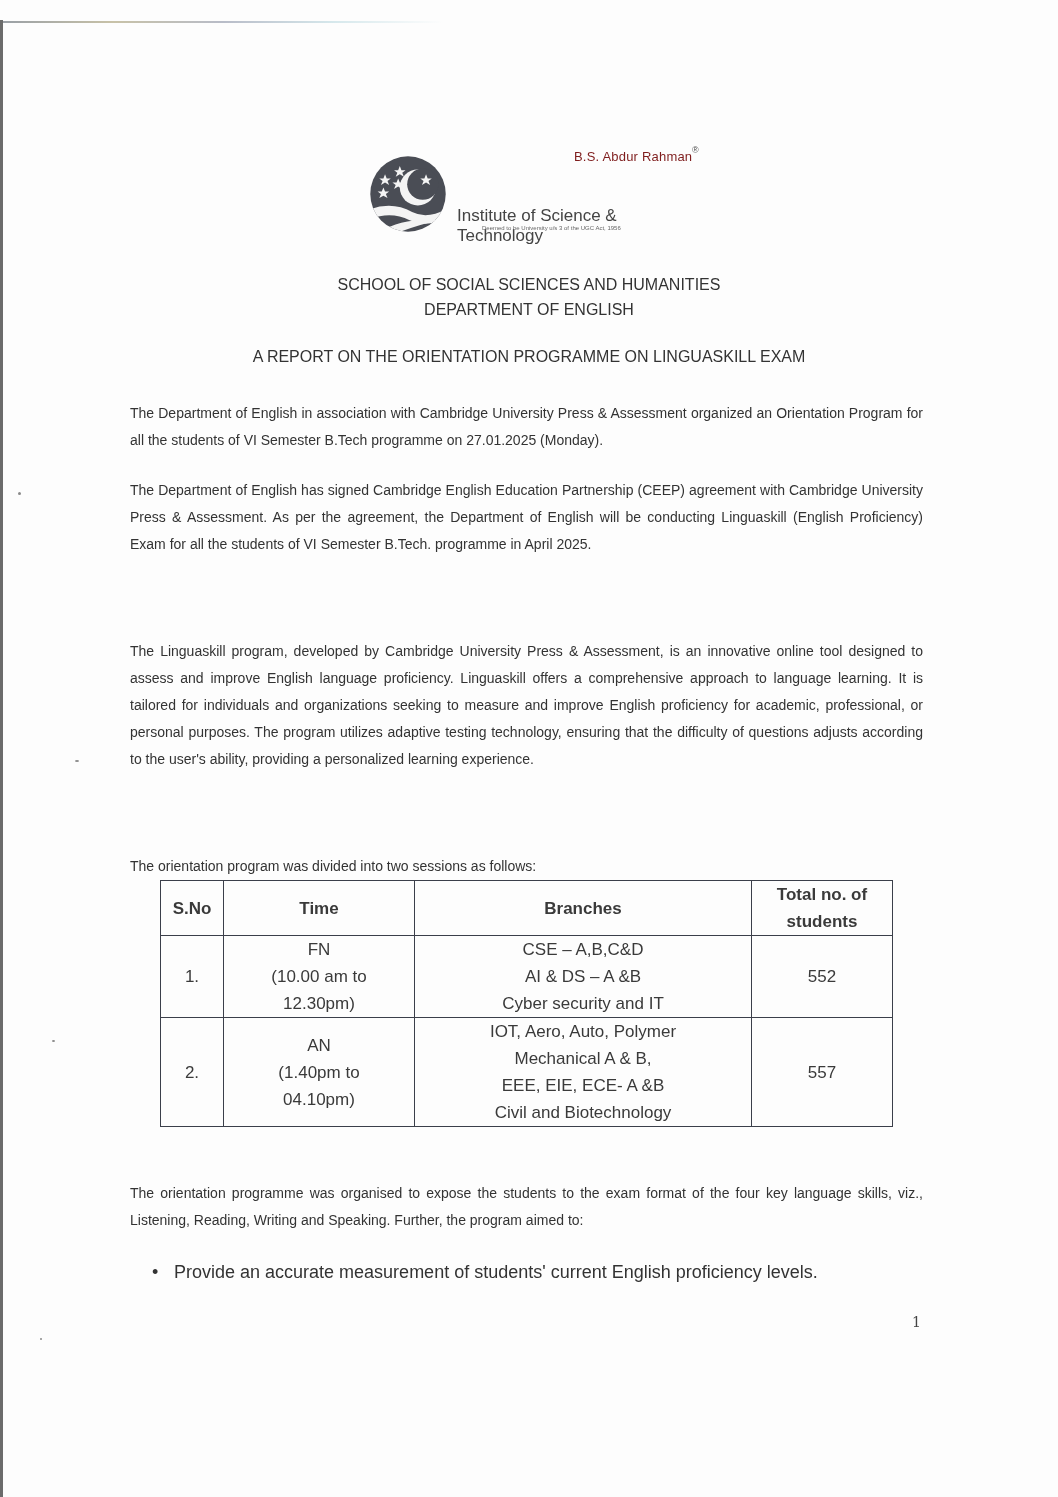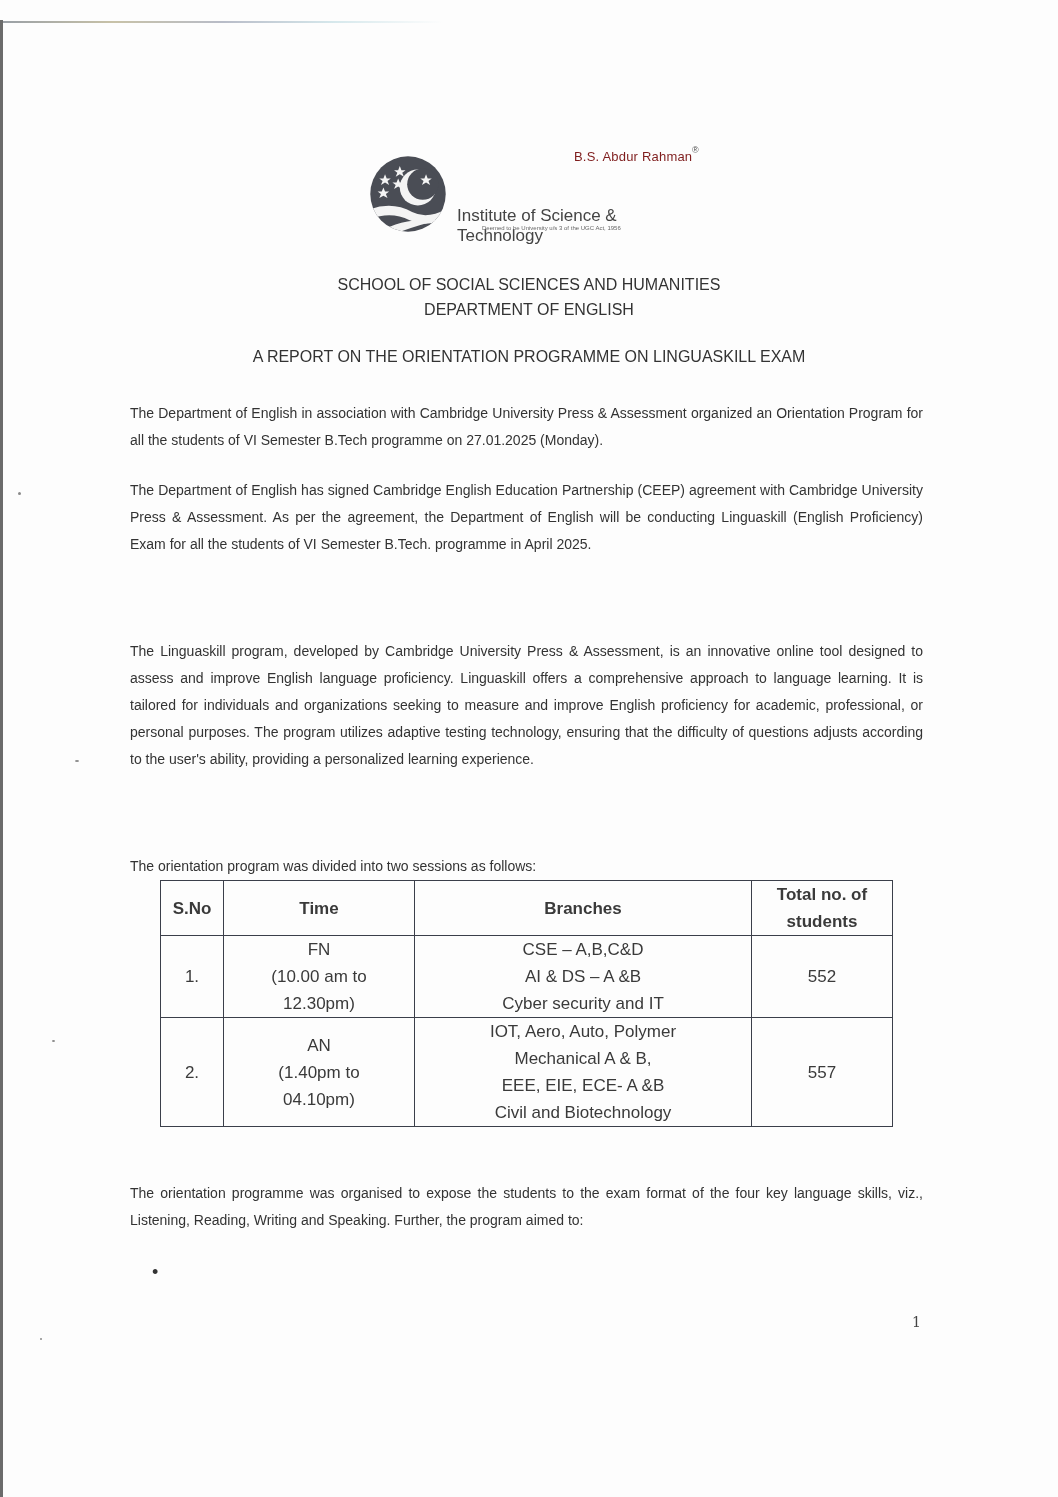--- a/index.html
+++ b/index.html
@@ -135,20 +135,21 @@
       <td>557</td>
     </tr>
   </tbody>
 </table>
 
 <p class="para p5">The orientation programme was organised to expose the students to the exam format of the four key language skills, viz., Listening, Reading, Writing and Speaking. Further, the program aimed to:</p>
 
 <ul class="bullet-list">
   <li>
     <span class="dot">•</span>
+    <span>Provide an accurate measurement of students' current English proficiency levels.</span>
   </li>
 </ul>
 
 <div class="page-number">1</div>
 
 <div class="speck" style="left:18px;top:492px;width:3px;height:3px;"></div>
 <div class="speck" style="left:75px;top:760px;width:4px;height:2px;"></div>
 <div class="speck" style="left:52px;top:1040px;width:3px;height:2px;"></div>
 <div class="speck" style="left:40px;top:1338px;width:2px;height:2px;"></div>
 

